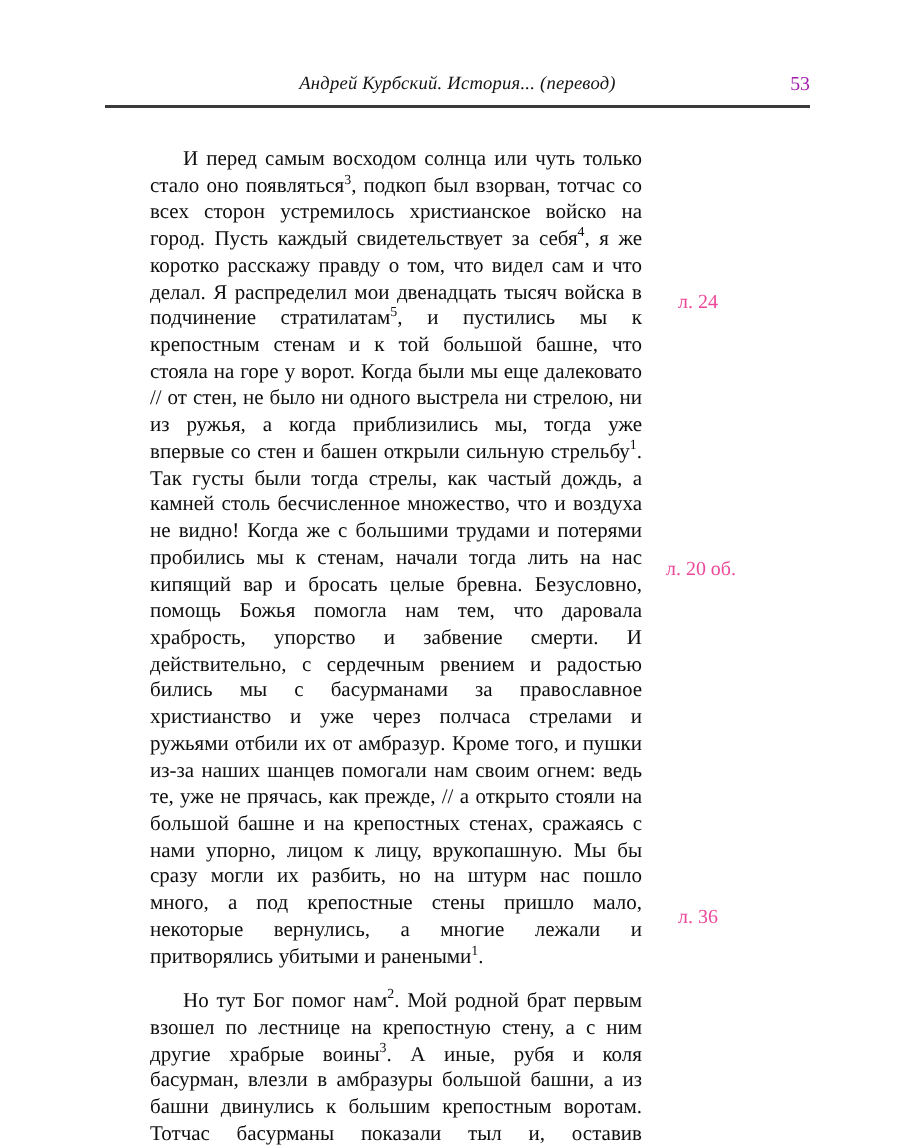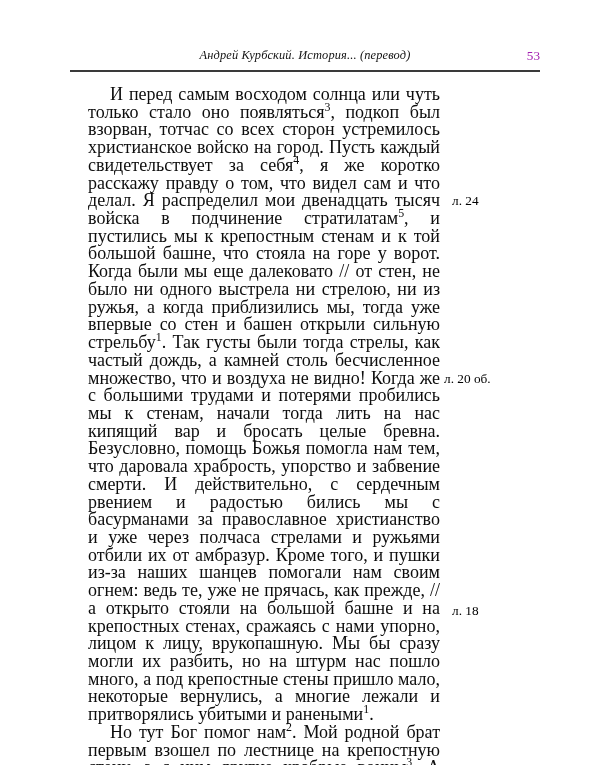--- a/index.html
+++ b/index.html
@@ -58,45 +58,45 @@
   }
 
   
   .textblock {
     position: absolute;
     left: 88px;
     top: 86px;
     width: 352px;
   }
   .para {
-    margin: 0;
+    margin: 12px;
     text-align: justify;
     text-align-last: left;
-    font-size: 18px;
+    font-size: 14px;
     line-height: 17.72px;
     text-indent: 22px;
     hyphens: none;
     word-spacing: 0.2px;
   }
   .para.last {
     text-align-last: justify;
   }
   sup {
     font-size: 0.66em;
     vertical-align: super;
     line-height: 0;
   }
 
   
   .folio {
     position: absolute;
     font-size: 13.3px;
     line-height: 17.72px;
     white-space: nowrap;
-    color: #000000;
+    color: #ec4899;
   }
   .folio-1 { left: 452px; top: 192px; }
   .folio-2 { left: 444px; top: 370px; }
   .folio-3 { left: 452px; top: 602px; }
 </style>
 </head>
 <body>
 
 <div class="page">
 
@@ -106,15 +106,15 @@
   </div>
   <div class="header-rule"></div>
 
   <div class="textblock">
     <p class="para">И перед самым восходом солнца или чуть только стало оно появляться<sup>3</sup>, подкоп был взорван, тотчас со всех сторон устремилось христианское войско на город. Пусть каждый свидетельствует за себя<sup>4</sup>, я же коротко расскажу правду о том, что видел сам и что делал. Я распределил мои двенадцать тысяч войска в подчинение стратилатам<sup>5</sup>, и пустились мы к крепостным стенам и к той большой башне, что стояла на горе у ворот. Когда были мы еще далековато // от стен, не было ни одного выстрела ни стрелою, ни из ружья, а когда приблизились мы, тогда уже впервые со стен и башен открыли сильную стрельбу<sup>1</sup>. Так густы были тогда стрелы, как частый дождь, а камней столь бесчисленное множество, что и воздуха не видно! Когда же с большими трудами и потерями пробились мы к стенам, начали тогда лить на нас кипящий вар и бросать целые бревна. Безусловно, помощь Божья помогла нам тем, что даровала храбрость, упорство и забвение смерти. И действительно, с сердечным рвением и радостью бились мы с басурманами за православное христианство и уже через полчаса стрелами и ружьями отбили их от амбразур. Кроме того, и пушки из-за наших шанцев помогали нам своим огнем: ведь те, уже не прячась, как прежде, // а открыто стояли на большой башне и на крепостных стенах, сражаясь с нами упорно, лицом к лицу, врукопашную. Мы бы сразу могли их разбить, но на штурм нас пошло много, а под крепостные стены пришло мало, некоторые вернулись, а многие лежали и притворялись убитыми и ранеными<sup>1</sup>.</p>
     <p class="para last">Но тут Бог помог нам<sup>2</sup>. Мой родной брат первым взошел по лестнице на крепостную стену, а с ним другие храбрые воины<sup>3</sup>. А иные, рубя и коля басурман, влезли в амбразуры большой башни, а из башни двинулись к большим крепостным воротам. Тотчас басурманы показали тыл и, оставив крепостные стены, побежали на большую гору к царскому двору: обнесенный большим забором меж каменных мечетей и домов, был он очень крепок. А мы – за ними к царскому двору, хоть и были утомлены доспехами и ранами, которые были уже на теле многих храбрых мужей. И очень мало осталось нас в сражении. А наше войско, бывшее там, вне крепости, как увидело, что мы уже // в крепости, а татары все со стен побежали, ринулись в крепость, так что лежавшие под именем раненых вскочили, а притворявшиеся мертвыми воскресли. И не только они со всех сторон, но и кашевары из станов, и те, кто был у коней оставлен, и те, кто с товарами приехал, – все сбежались в крепость не для бранного подвига, а за обильной добычей. И действительно, город был полон самой дорогой</p>
   </div>
 
   <div class="folio folio-1">л. 24</div>
   <div class="folio folio-2">л. 20 об.</div>
-  <div class="folio folio-3">л. 18</div>
+  <div class="folio folio-3">л. 36</div>
 
 </div>
 
 </body></html>

